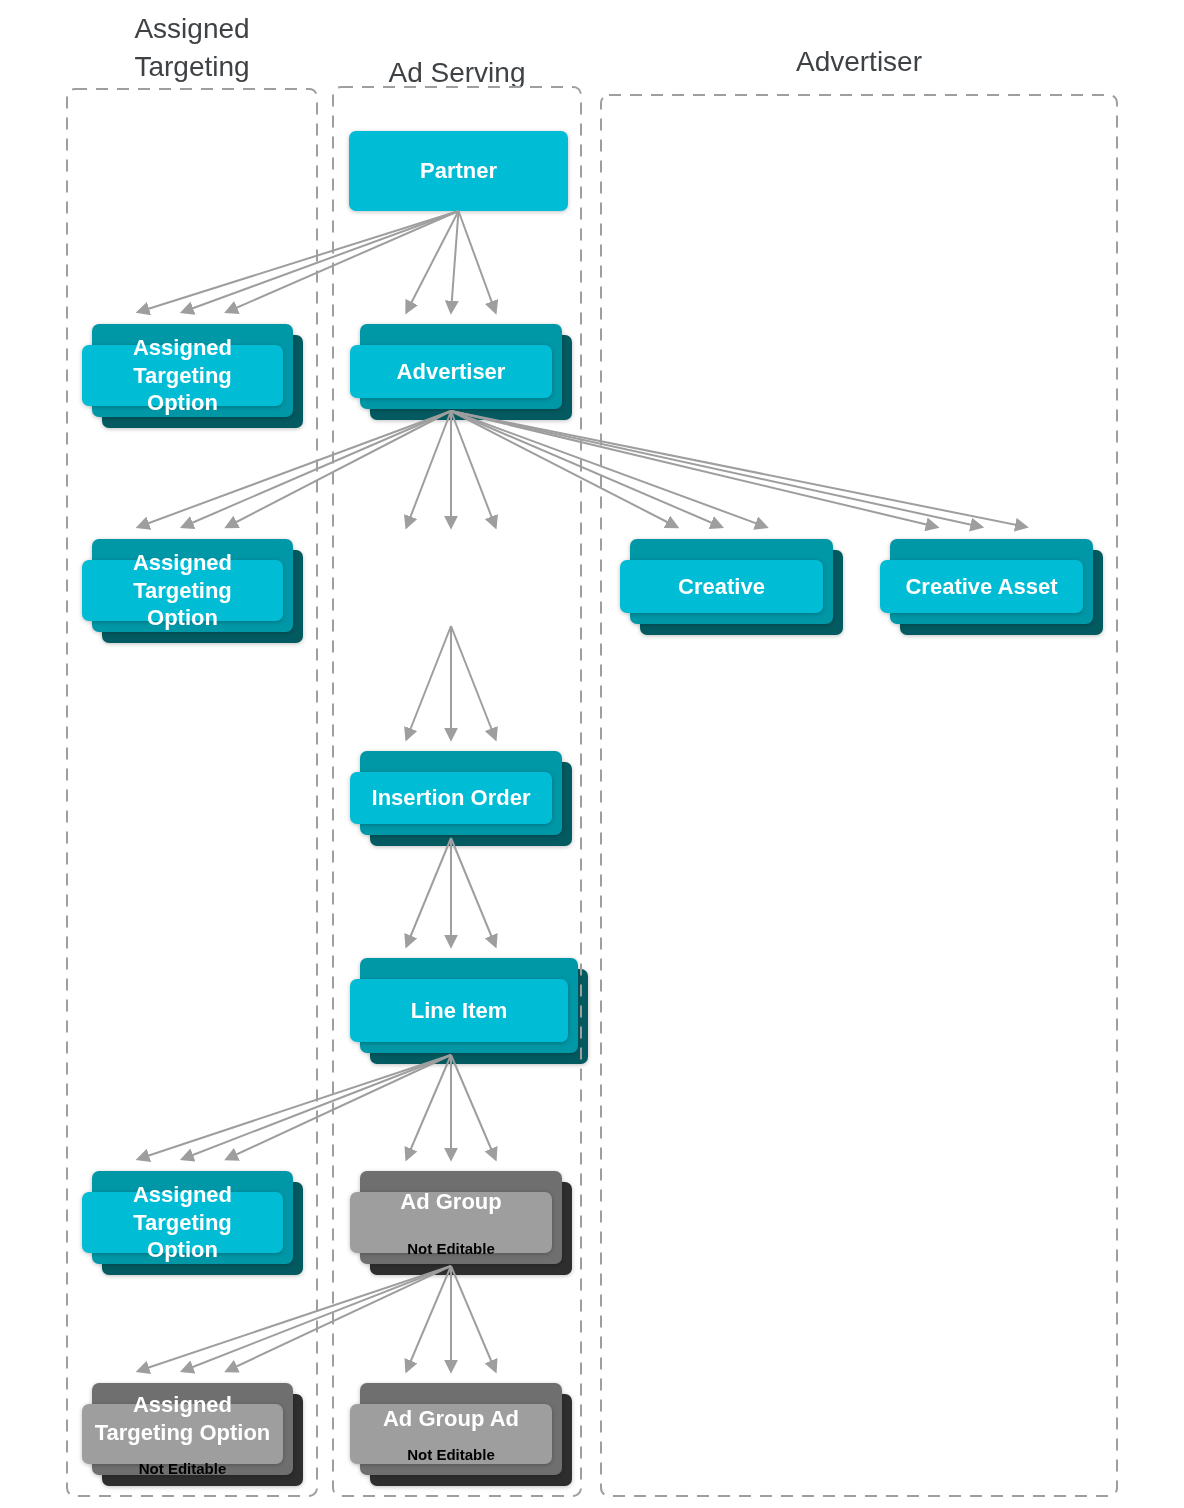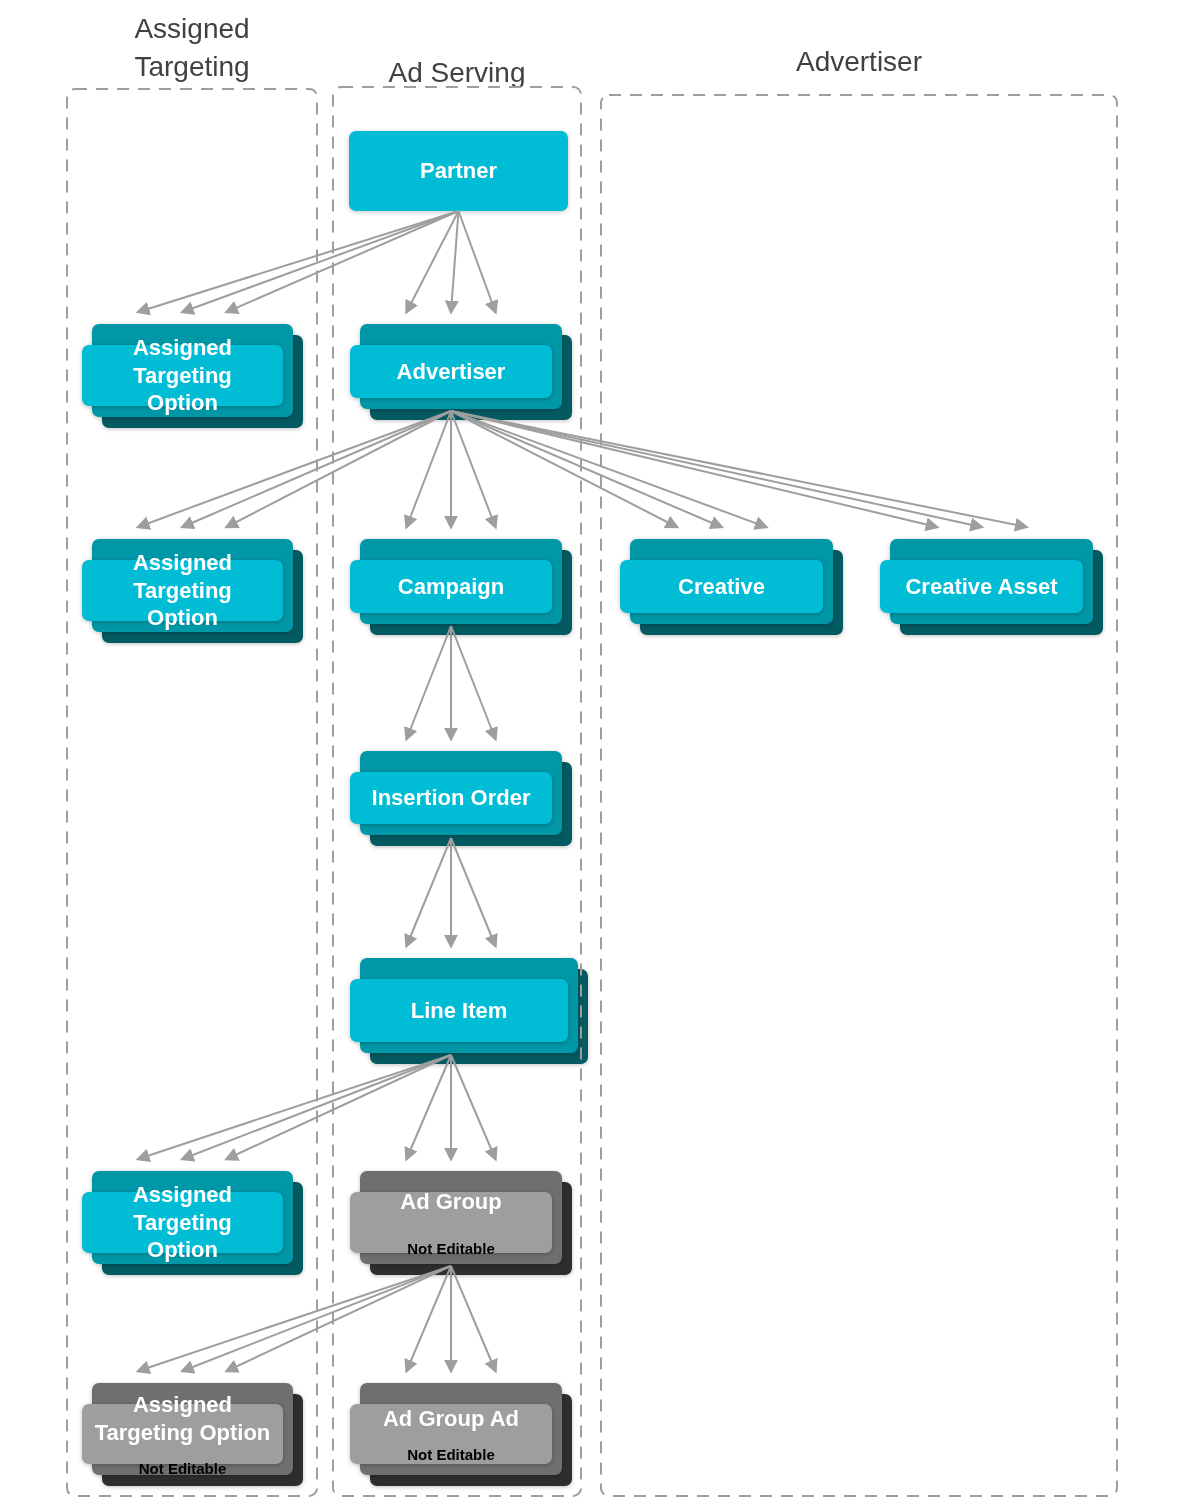--- a/index.html
+++ b/index.html
@@ -101,25 +101,20 @@
   </div>
 
   <div class="node teal stacked" id="node-ato2">
     <div class="face">
       <div class="label">Assigned
 Targeting
 Option</div>
     </div>
   </div>
 
-  <div class="node teal stacked" id="node-campaign">
-    <div class="face">
-      <div class="label">Campaign</div>
-    </div>
-  </div>
 
   <div class="node teal stacked" id="node-creative">
     <div class="face">
       <div class="label">Creative</div>
     </div>
   </div>
 
   <div class="node teal stacked" id="node-creative-asset">
     <div class="face">
       <div class="label">Creative Asset</div>

